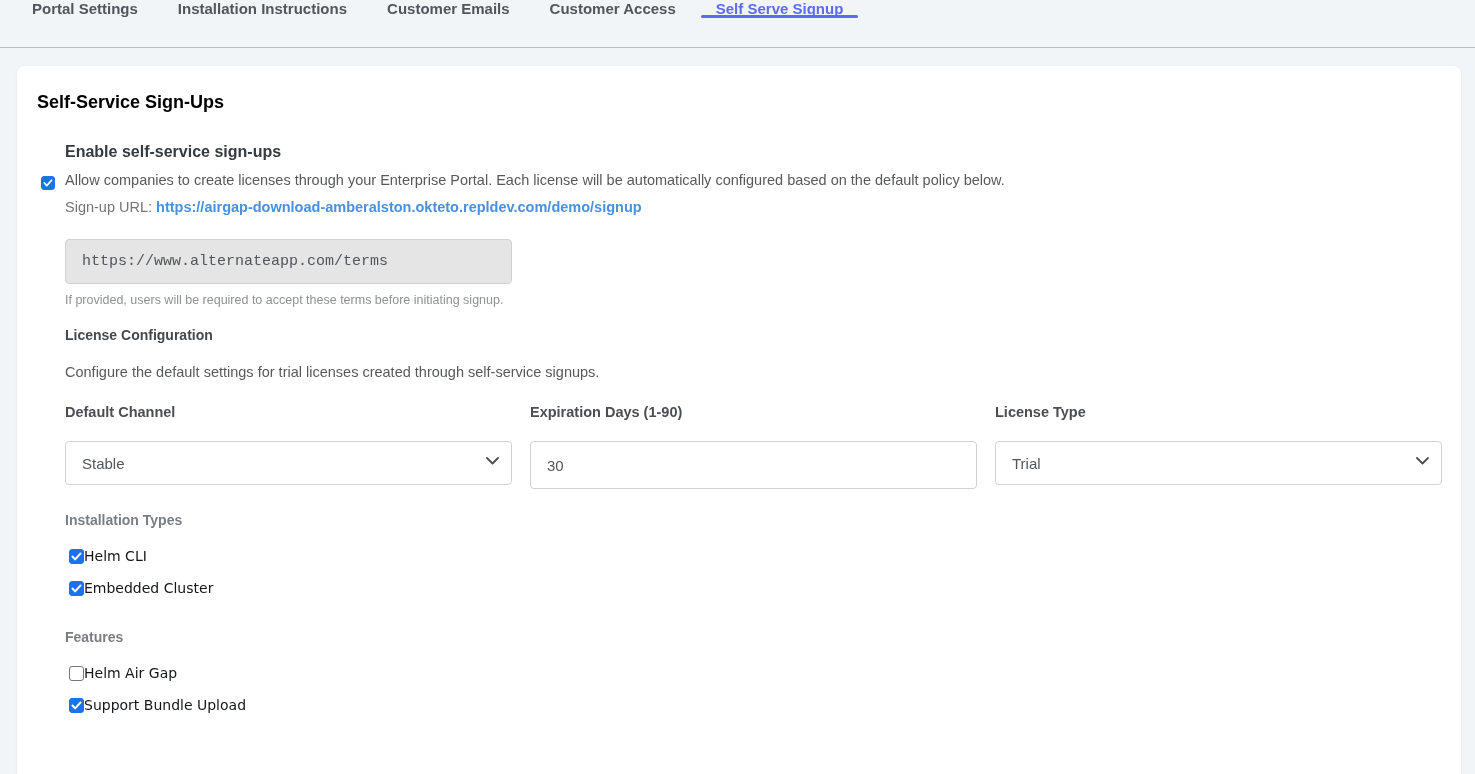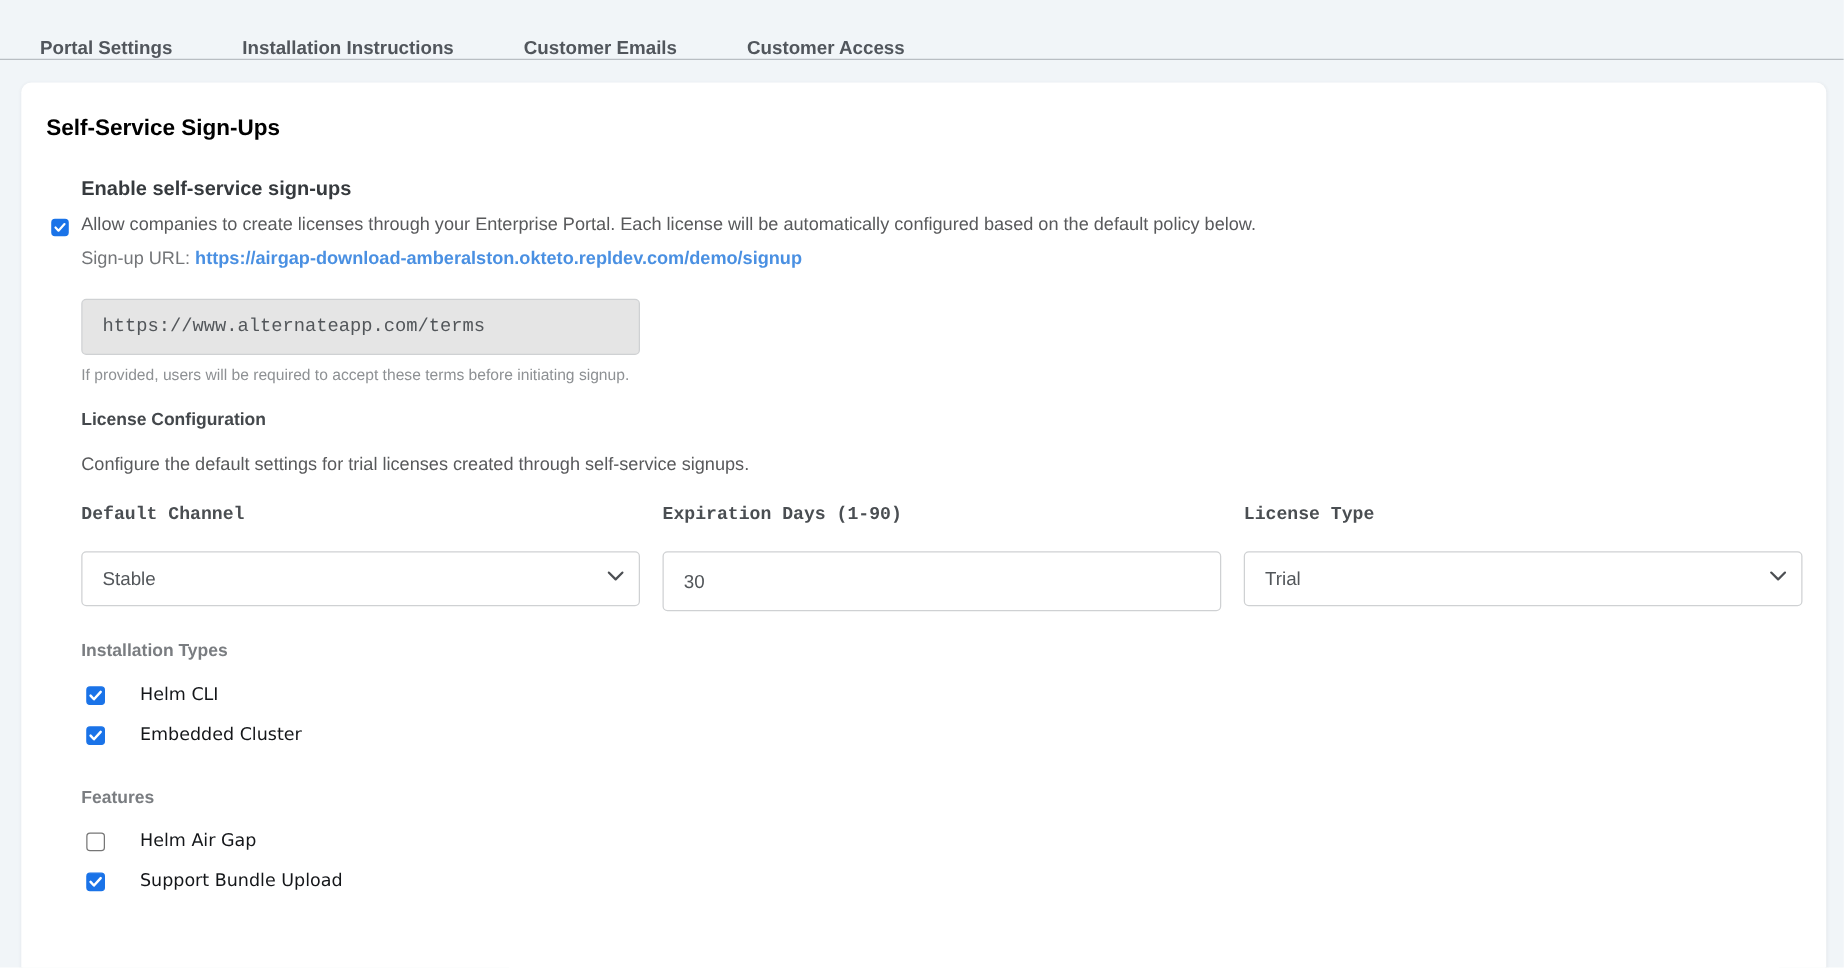--- a/index.html
+++ b/index.html
@@ -8,24 +8,24 @@
     font-family:"Liberation Sans","DejaVu Sans",sans-serif;
     background:#f1f5f8;
     color:#58595b;
     -webkit-font-smoothing:antialiased;
   }
 
   
   .tabbar {
     height:48px;
     display:flex;
-    align-items:flex-end;
+    align-items:flex-start;
     padding-left:17px;
     border-bottom:1px solid #b9bec3;
-    gap:26px;
+    gap:10px;
   }
   .tab {
     display:flex;
     align-items:center;
     padding:0 15px;
     font-size:15px;
     font-weight:600;
     color:#51565c;
     cursor:pointer;
     position:relative;
@@ -60,21 +60,21 @@
 
   .sub-heading {
     font-size:16px;
     font-weight:700;
     color:#363a3e;
     margin-bottom:9px;
   }
 
   .enable-row {
     display:flex;
-    align-items:center;
+    align-items:flex-end;
     margin-left:-24px;
     gap:10px;
   }
   .enable-row .desc {
     font-size:14.5px;
     color:#58595b;
     line-height:20px;
   }
 
   .signup-row {
@@ -128,21 +128,20 @@
     margin-top:24px;
     display:grid;
     grid-template-columns:447px 447px 447px;
     column-gap:18px;
   }
   .field-label {
     font-size:14.5px;
     font-weight:600;
     color:#4a4e52;
     margin-bottom:21px;
-    font-family:Liberation Mono, monospace;
   }
   .select-wrap { position:relative; width:447px; }
   select.ctl {
     appearance:none;
     -webkit-appearance:none;
     width:447px;
     height:44px;
     border:1px solid #cfd1d3;
     border-radius:4px;
     background:#fff;
@@ -175,21 +174,21 @@
     font-weight:600;
     color:#7a7d81;
   }
   .installation-label { margin-top:23px; }
   .features-label { margin-top:25px; }
 
   .check-list { margin-top:12px; }
   .check-row {
     display:flex;
     align-items:center;
-    gap:28px;
+    gap:0;
     padding-left:4px;
     height:32px;
     cursor:pointer;
   }
   .cb {
     width:15px; height:15px;
     border:1px solid #767676;
     border-radius:3px;
     background:#fff;
     display:inline-flex;
@@ -208,20 +207,21 @@
   }
 </style>
 </head>
 <body>
 
 <div class="tabbar">
   <div class="tab">Portal Settings</div>
   <div class="tab">Installation Instructions</div>
   <div class="tab">Customer Emails</div>
   <div class="tab">Customer Access</div>
+  <div class="tab active">Self Serve Signup</div>
 </div>
 
 <div class="card">
 
   <div class="page-title">Self-Service Sign-Ups</div>
 
   <div class="content">
 
     <div class="sub-heading">Enable self-service sign-ups</div>
 

